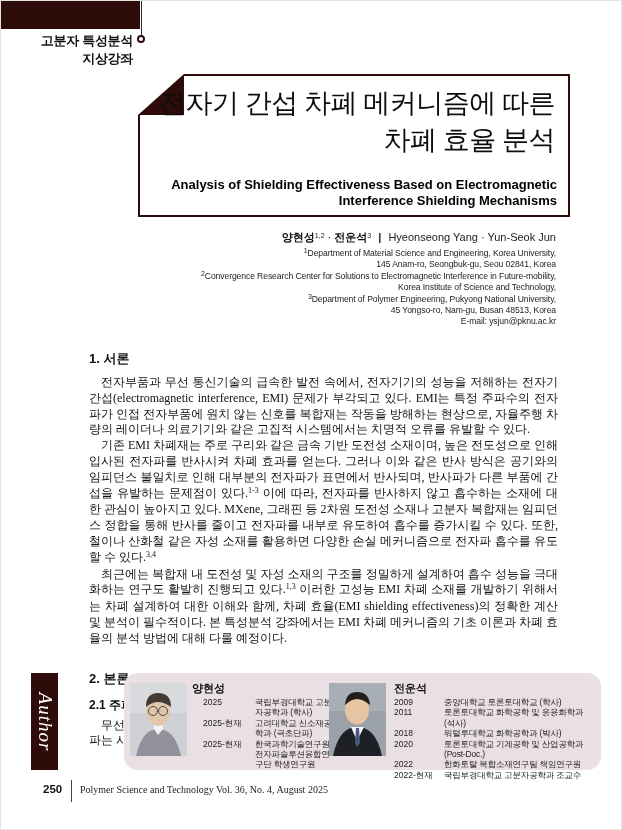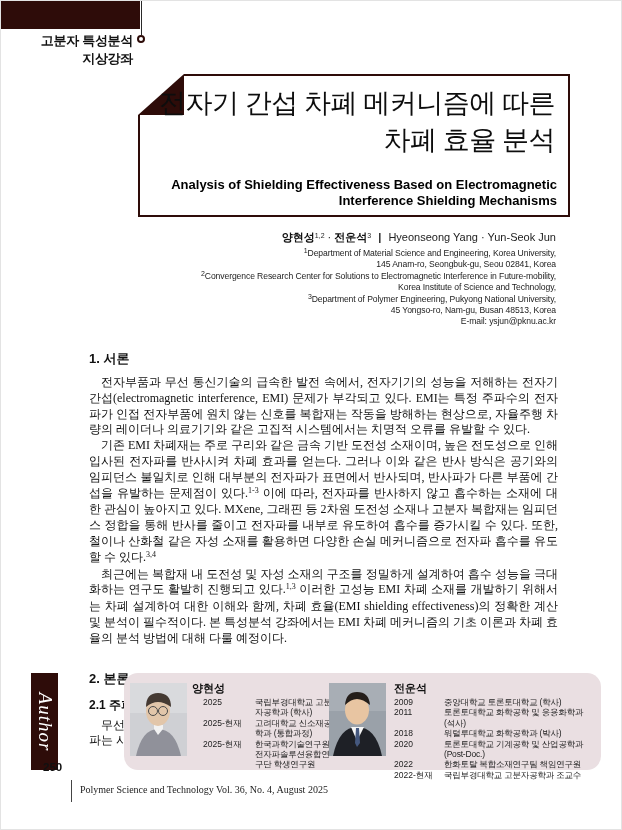--- a/index.html
+++ b/index.html
@@ -61,21 +61,21 @@
   .name-1 { left:68px; }
   .name-2 { left:270px; }
   .bio-rows { position:absolute; top:24px; font-size:8.5px; line-height:10.4px; color:#222; }
   .rows-1 { left:79px; width:130px; }
   .rows-2 { left:270px; width:202px; }
   .bio-row { display:flex; }
   .bio-row .period { flex:0 0 52px; }
   .rows-2 .period { flex:0 0 50px; }
   .bio-row .desc { flex:1; letter-spacing:-0.2px; }
   
-  .footer-num { position:absolute; left:42px; top:760px; font-size:11.5px; font-weight:bold; color:#111; }
+  .footer-num { position:absolute; left:42px; top:782px; font-size:11.5px; font-weight:bold; color:#111; }
   .footer-divider { position:absolute; left:70px; top:779px; width:1px; height:22px; background:#444; }
   .footer-journal { position:absolute; left:79px; top:783px; font-size:10px; color:#222;font-family:Liberation Serif, serif; }
 </style>
 </head>
 <body>
 
 <div id="page">
 
   <div class="top-bar"></div>
   <div class="top-line"></div>
@@ -133,21 +133,21 @@
       </svg>
     </div>
     <div class="bio-name name-1">양현성</div>
     <div class="bio-rows rows-1">
         <div class="bio-row">
           <span class="period">2025</span>
           <span class="desc">국립부경대학교 고분자공학과 (학사)</span>
         </div>
         <div class="bio-row">
           <span class="period">2025-현재</span>
-          <span class="desc">고려대학교 신소재공학과 (통합과정)</span>
+          <span class="desc">고려대학교 신소재공학과 (극초단파)</span>
         </div>
         <div class="bio-row">
           <span class="period">2025-현재</span>
           <span class="desc">한국과학기술연구원 전자파솔루션융합연구단 학생연구원</span>
         </div>
       </div>
 
     <div class="bio-photo photo-2">
       <svg width="57" height="73" viewBox="0 0 57 73" xmlns="http://www.w3.org/2000/svg">
         <rect width="57" height="73" fill="#9aa1a9"></rect>

